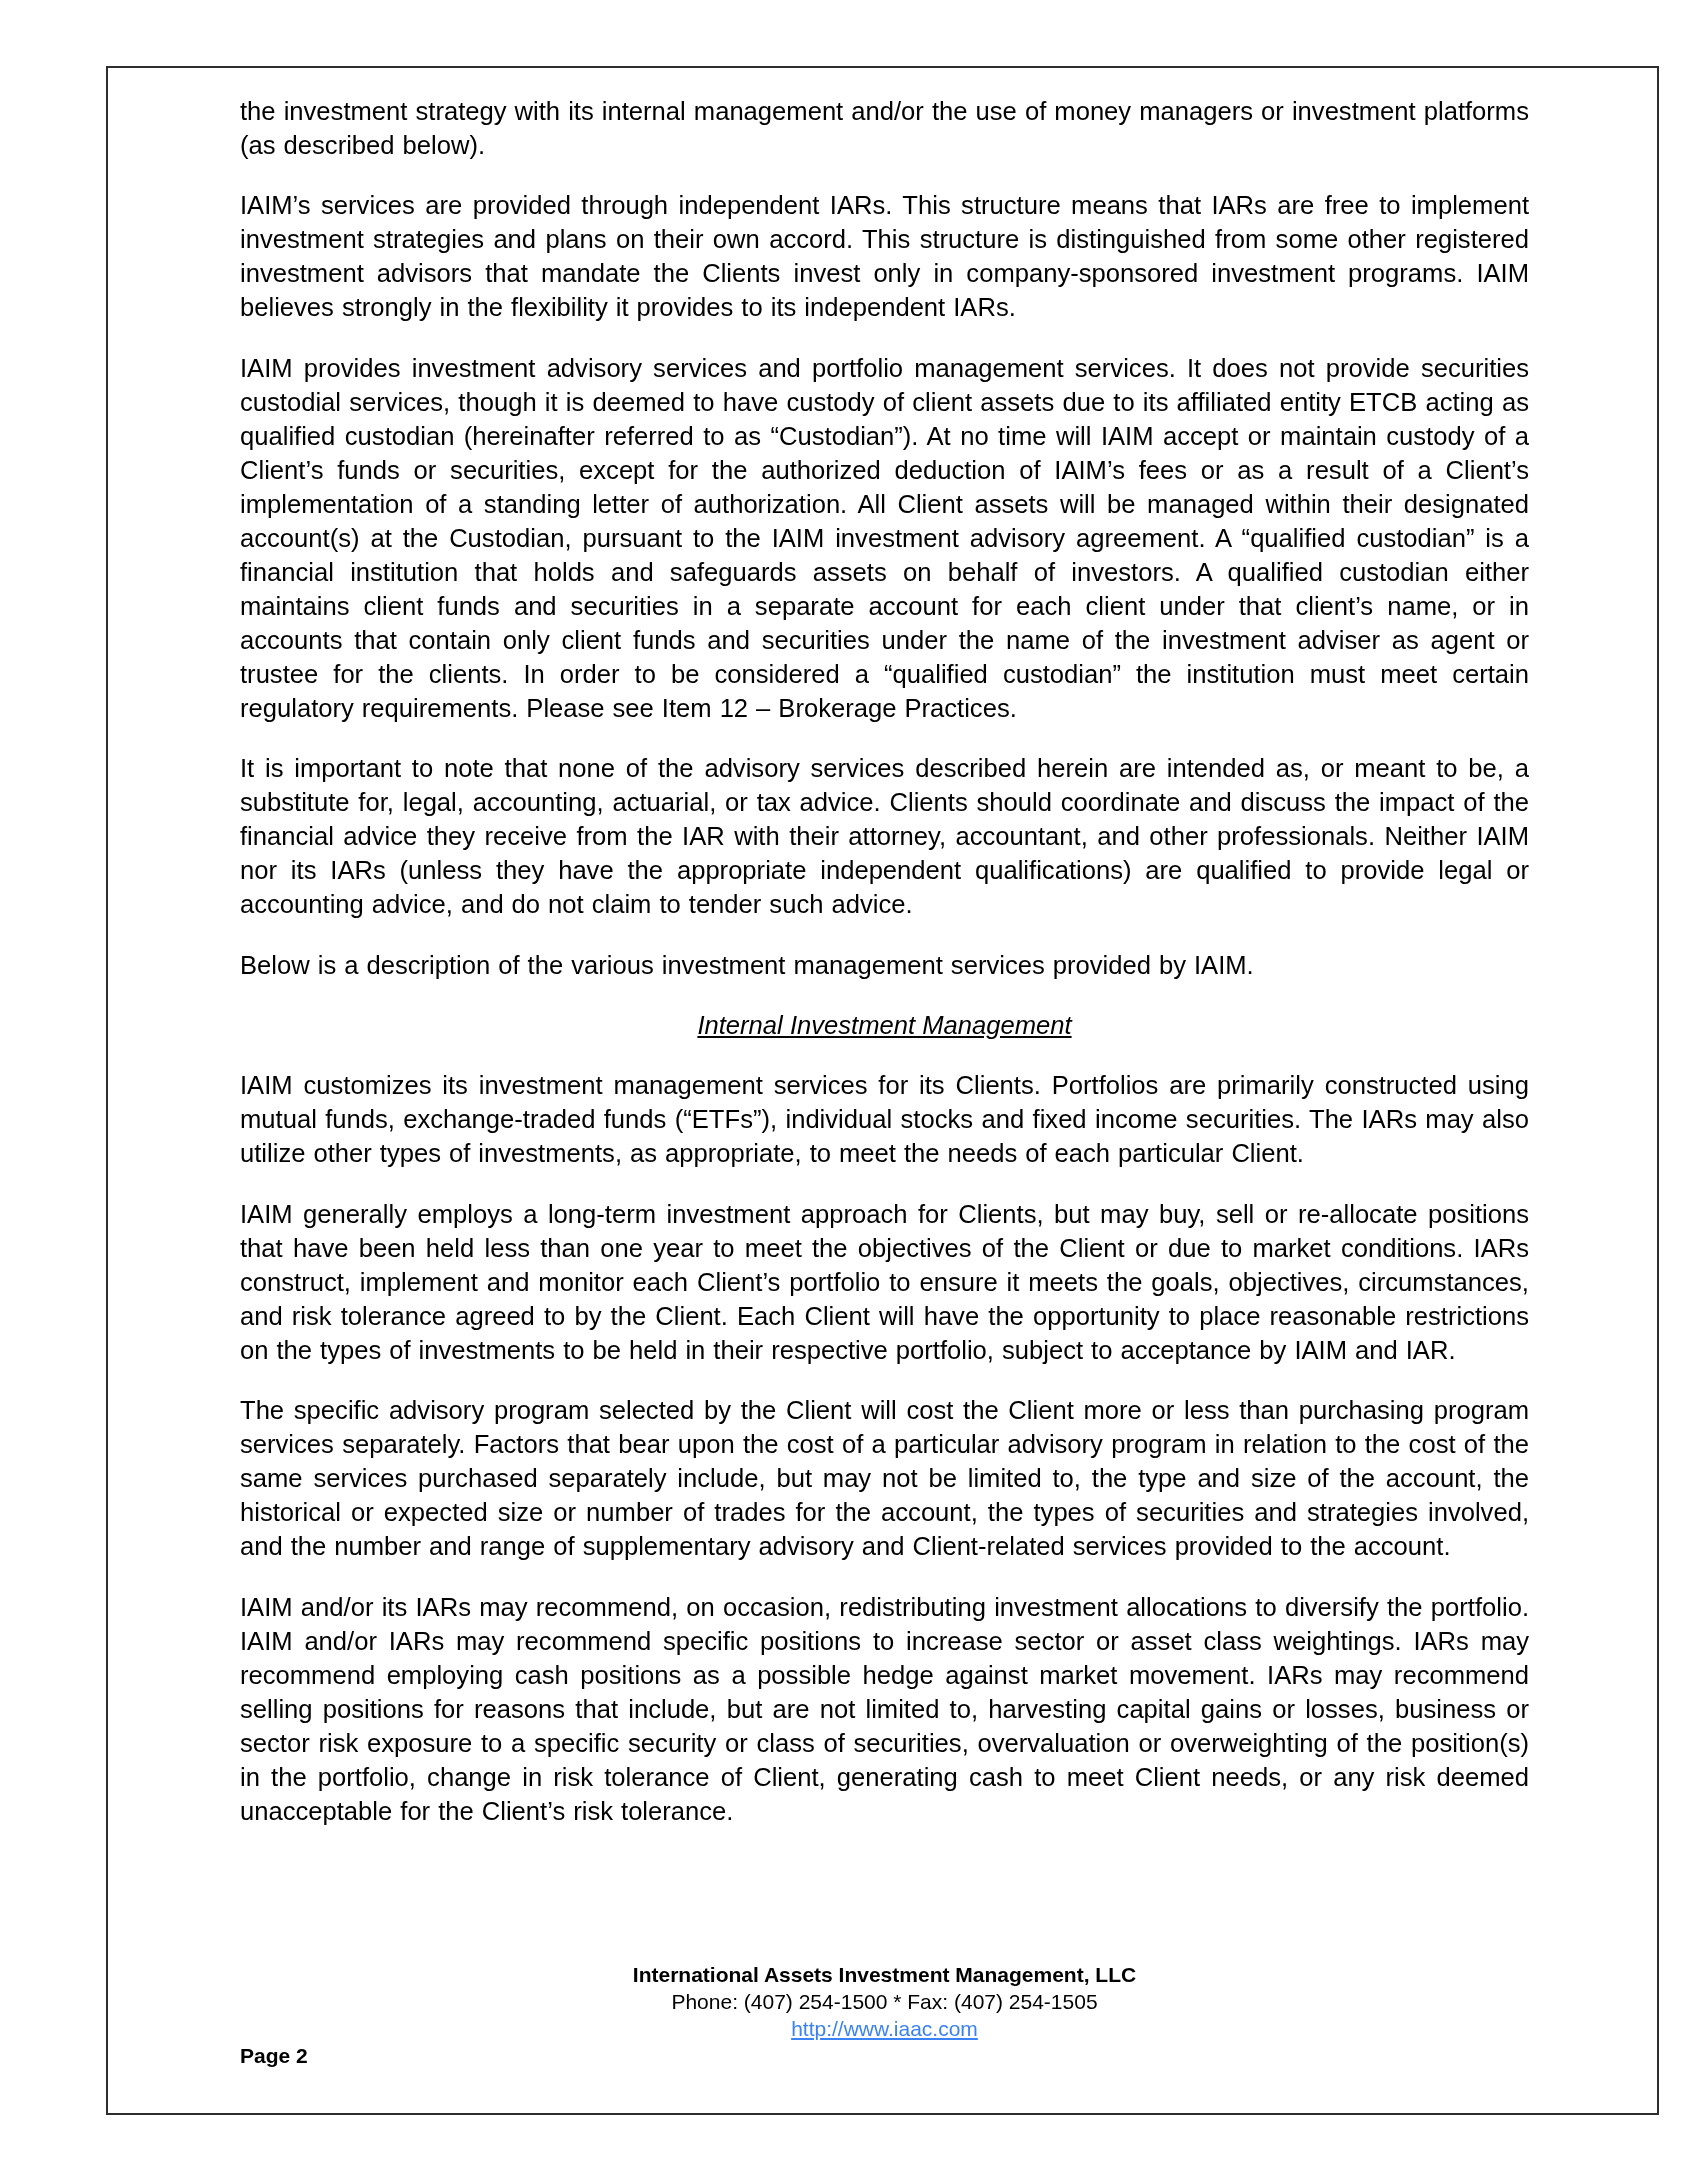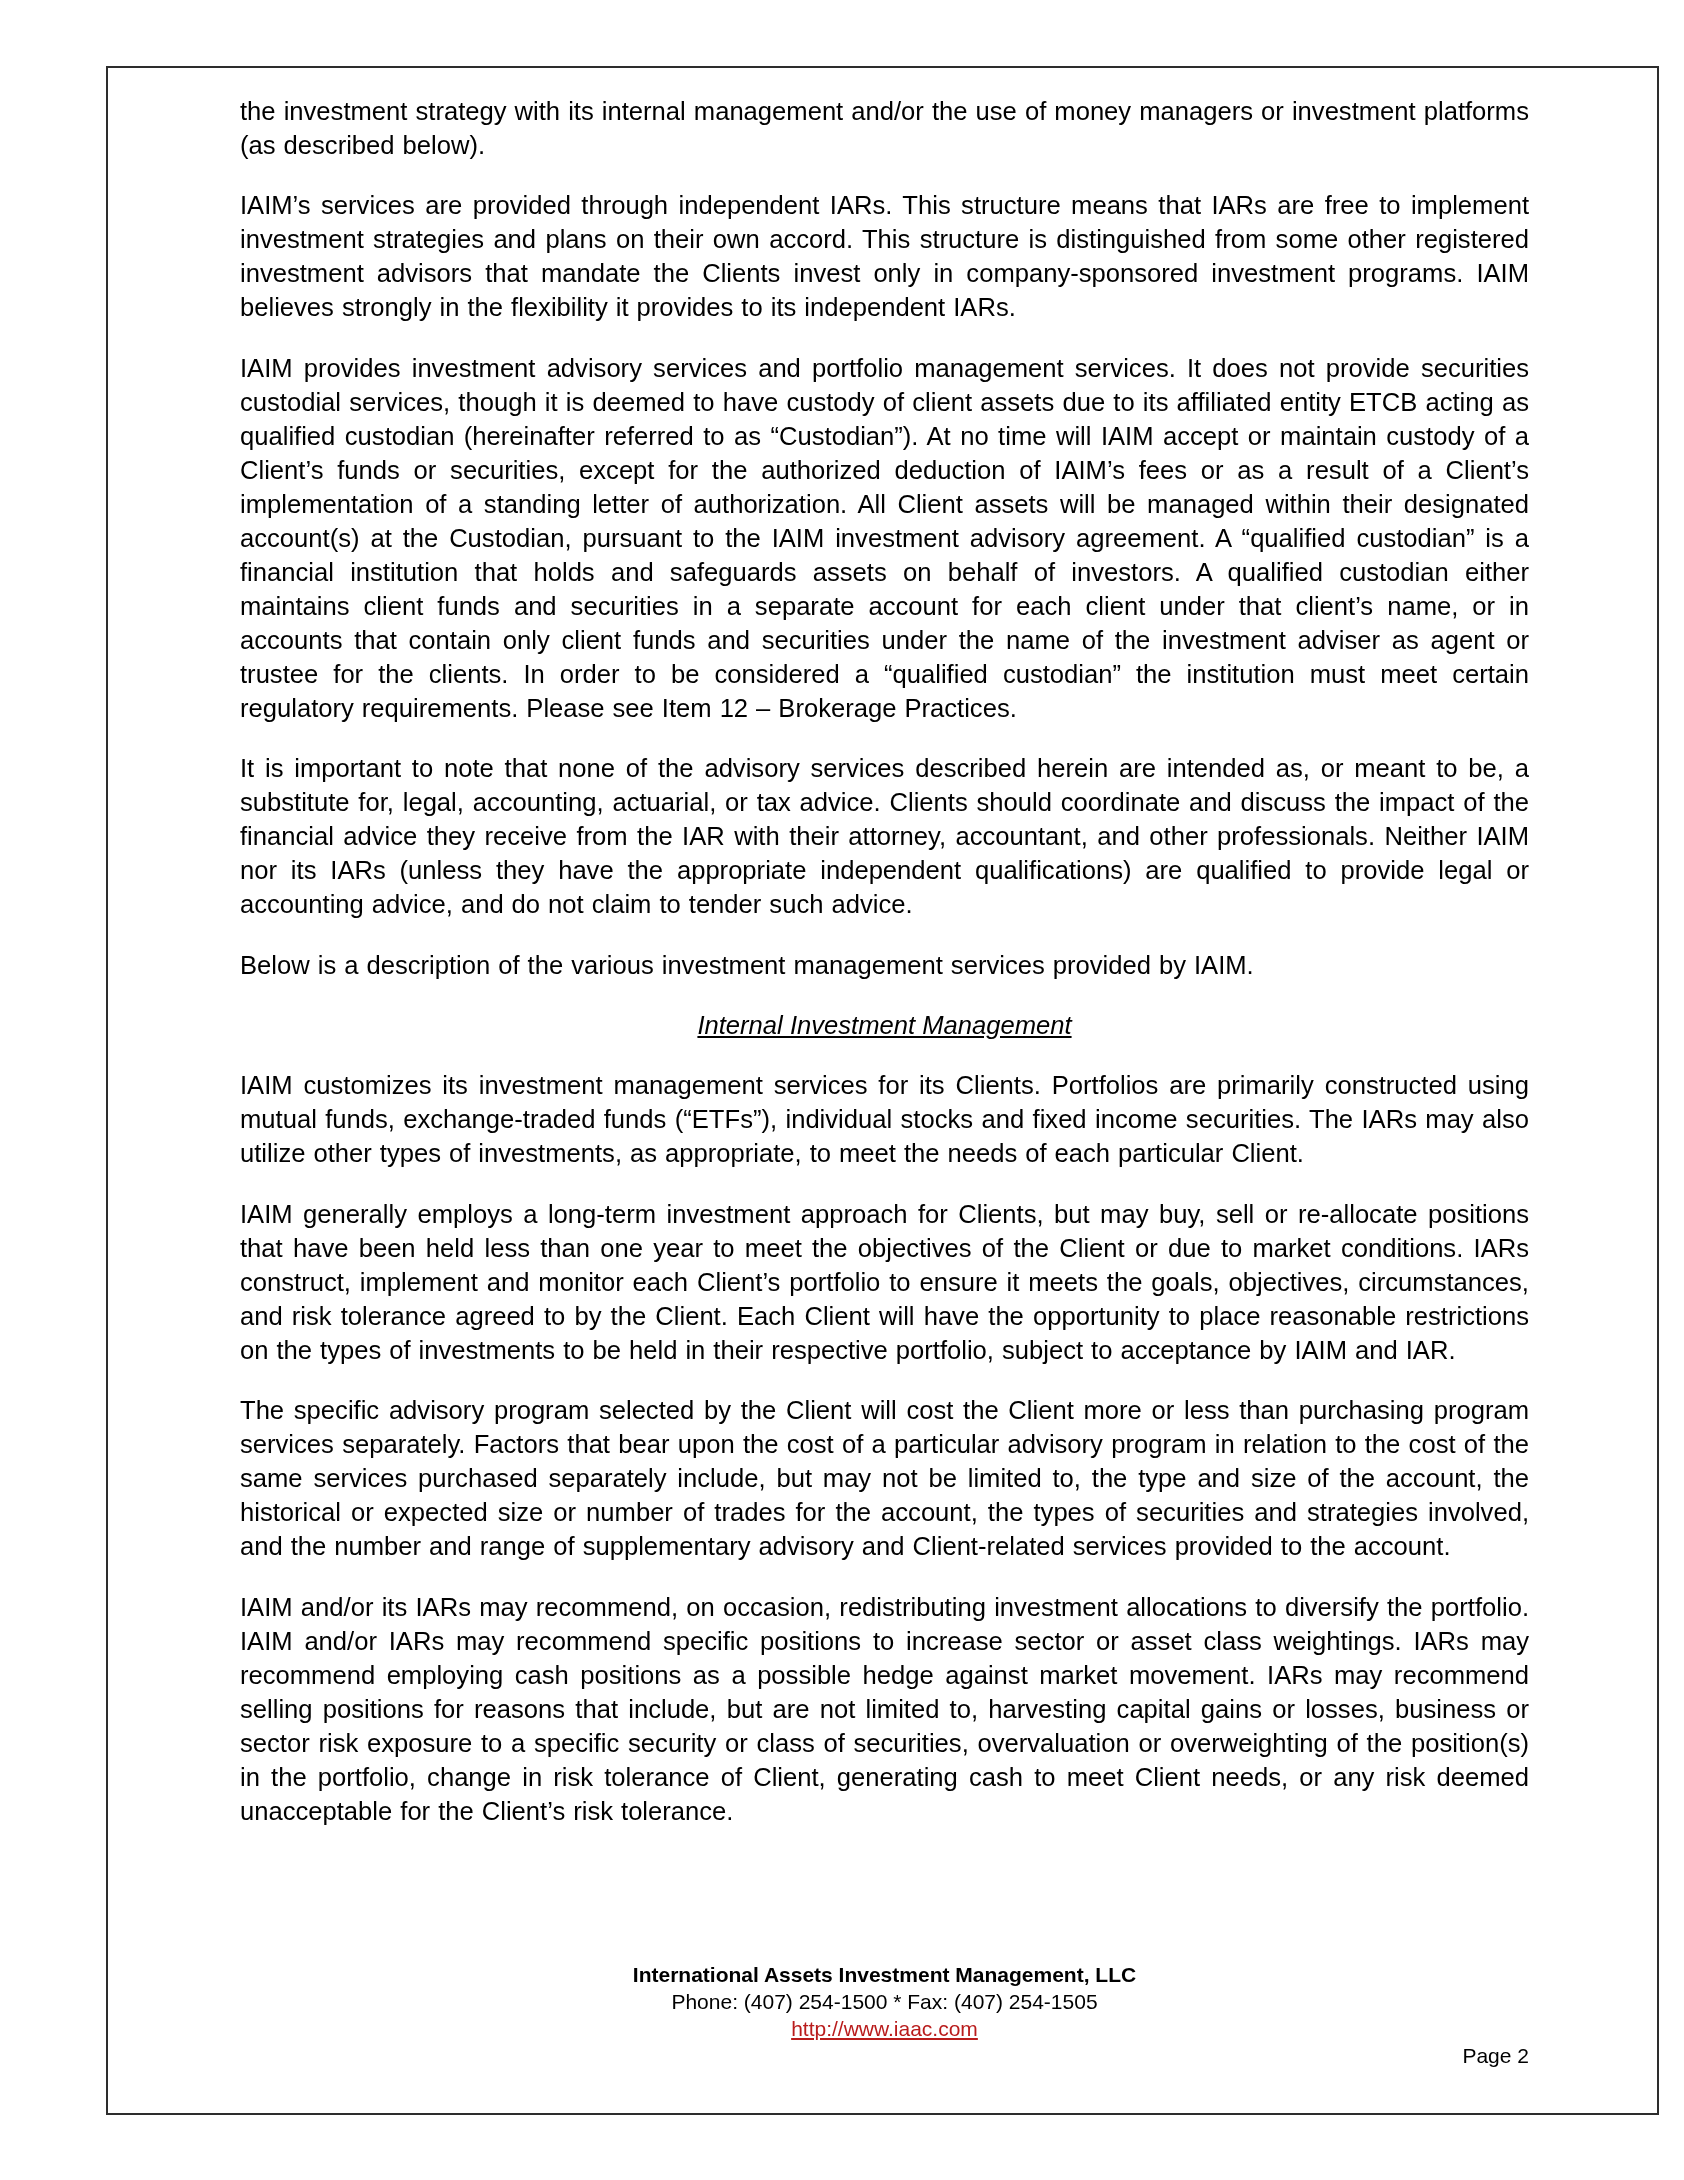--- a/index.html
+++ b/index.html
@@ -54,27 +54,27 @@
     top: 1961px;
     width: 1289px;
     text-align: center;
     font-size: 21px;
     line-height: 27px;
   }
   .footer .company {
     font-weight: bold;
   }
   .footer a.site {
-    color: #b91c1c;
+    color: #3b82f6;
     text-decoration: underline;
     cursor: pointer;
   }
   .page-number {
-    text-align: right;
-    font-weight: normal;
+    text-align: left;
+    font-weight: bold;
   }
 </style>
 </head>
 <body>
 
 <div class="page">
   <div class="frame"></div>
 
   <div class="content">
     <p class="para">the investment strategy with its internal management and/or the use of money managers or investment platforms (as described below).</p>

